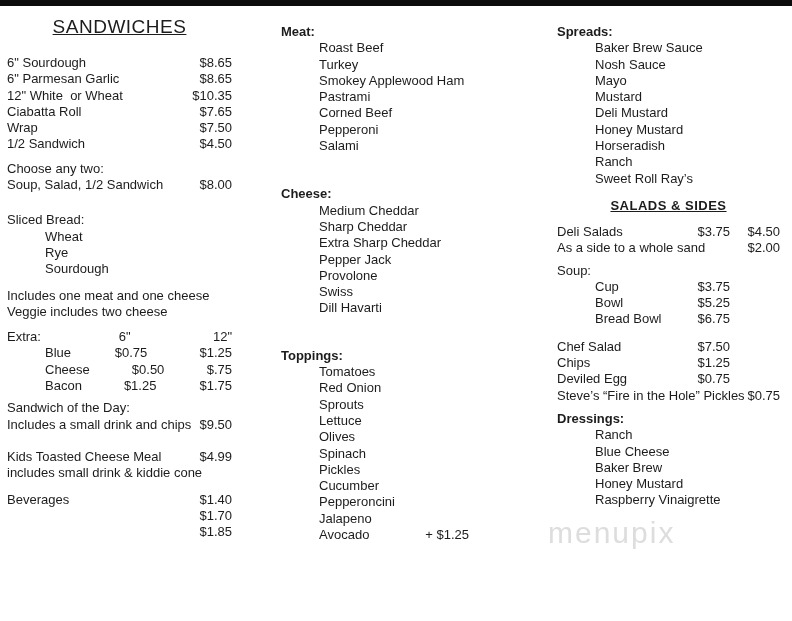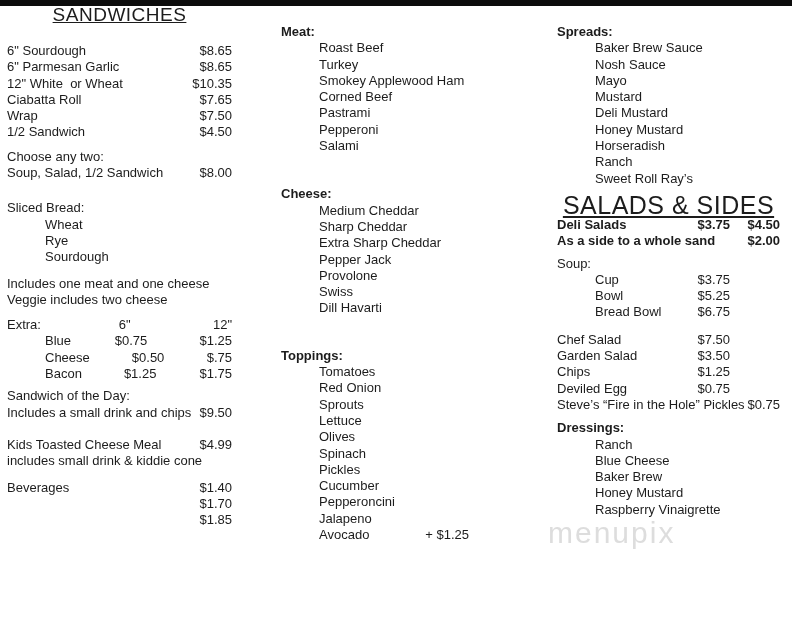--- a/index.html
+++ b/index.html
@@ -14,30 +14,30 @@
   }
   .topbar{
     position:absolute;left:0;top:0;width:792px;height:6px;background:#0c0c0c;
   }
   .watermark{
     position:absolute;left:548px;top:516px;
     font-size:30px;letter-spacing:2px;color:#c7c7c7;opacity:.6;
     z-index:0;user-select:none;
   }
   .col{position:absolute;top:0;box-sizing:border-box;line-height:16.3px;z-index:1;}
-  .col1{left:7px;width:225px;padding-top:4px;}
+  .col1{left:7px;width:225px;padding-top:16px;}
   .col2{left:281px;width:188px;padding-top:24px;}
   .col3{left:557px;width:223px;padding-top:24px;}
   .title{
     font-size:19px;line-height:21px;font-weight:normal;
     text-align:center;text-decoration:underline;letter-spacing:.5px;
     margin:0;
   }
   .title2{
-    font-size:25px;line-height:23px;font-weight:normal;
+    font-size:13px;line-height:23px;font-weight:bold;
     text-align:center;text-decoration:underline;letter-spacing:.5px;
     margin:7px 0 0 0;
   }
   .sec{margin:0;}
   .bh{font-weight:bold;}
   .prow{display:flex;}
   .lab{flex:1;white-space:pre;}
   .pr{text-align:left;white-space:nowrap;}
   .ind{margin-left:38px;}
   .line{white-space:pre;}
@@ -56,21 +56,21 @@
   .m-sliced{margin-top:19px;}
   .m-notes{margin-top:10px;}
   .m-extra{margin-top:9px;}
   .m-sod{margin-top:6px;}
   .m-kids{margin-top:16px;}
   .m-bev{margin-top:10px;}
   
   .m-cheese{margin-top:32px;}
   .m-top{margin-top:31px;}
   
-  .m-deli{margin-top:0;font-weight:bold;}
+  .m-deli{margin-top:7px;}
   .m-soup{margin-top:6px;}
   .m-sides{margin-top:11px;}
   .m-addon{margin-top:6px;}
   .m-dress{margin-top:7px;}
 </style>
 </head>
 <body>
 
 <div class="page">
   <div class="topbar"></div>
@@ -180,22 +180,22 @@
         </div>
     </div>
   </div>
 
   <div class="col col2">
     <div class="sec">
       <div class="line bh">Meat:</div>
       <div class="line ind">Roast Beef</div>
       <div class="line ind">Turkey</div>
       <div class="line ind">Smokey Applewood Ham</div>
+      <div class="line ind">Pastrami</div>
       <div class="line ind">Corned Beef</div>
-      <div class="line ind">Pastrami</div>
       <div class="line ind">Pepperoni</div>
       <div class="line ind">Salami</div>
     </div>
 
     <div class="sec m-cheese">
       <div class="line bh">Cheese:</div>
       <div class="line ind">Medium Cheddar</div>
       <div class="line ind">Sharp Cheddar</div>
       <div class="line ind">Extra Sharp Cheddar</div>
       <div class="line ind">Pepper Jack</div>
@@ -271,25 +271,20 @@
         </div>
     </div>
 
     <div class="sec m-sides">
       <div class="prow">
           <span class="lab">Chef Salad</span>
           <span class="pa">$7.50</span>
           <span class="pb"></span>
         </div>
       <div class="prow">
-          <span class="lab">Garden Salad</span>
-          <span class="pa">$3.50</span>
-          <span class="pb"></span>
-        </div>
-      <div class="prow">
           <span class="lab">Chips</span>
           <span class="pa">$1.25</span>
           <span class="pb"></span>
         </div>
       <div class="prow">
           <span class="lab">Deviled Egg</span>
           <span class="pa">$0.75</span>
           <span class="pb"></span>
         </div>
       <div class="prow">

